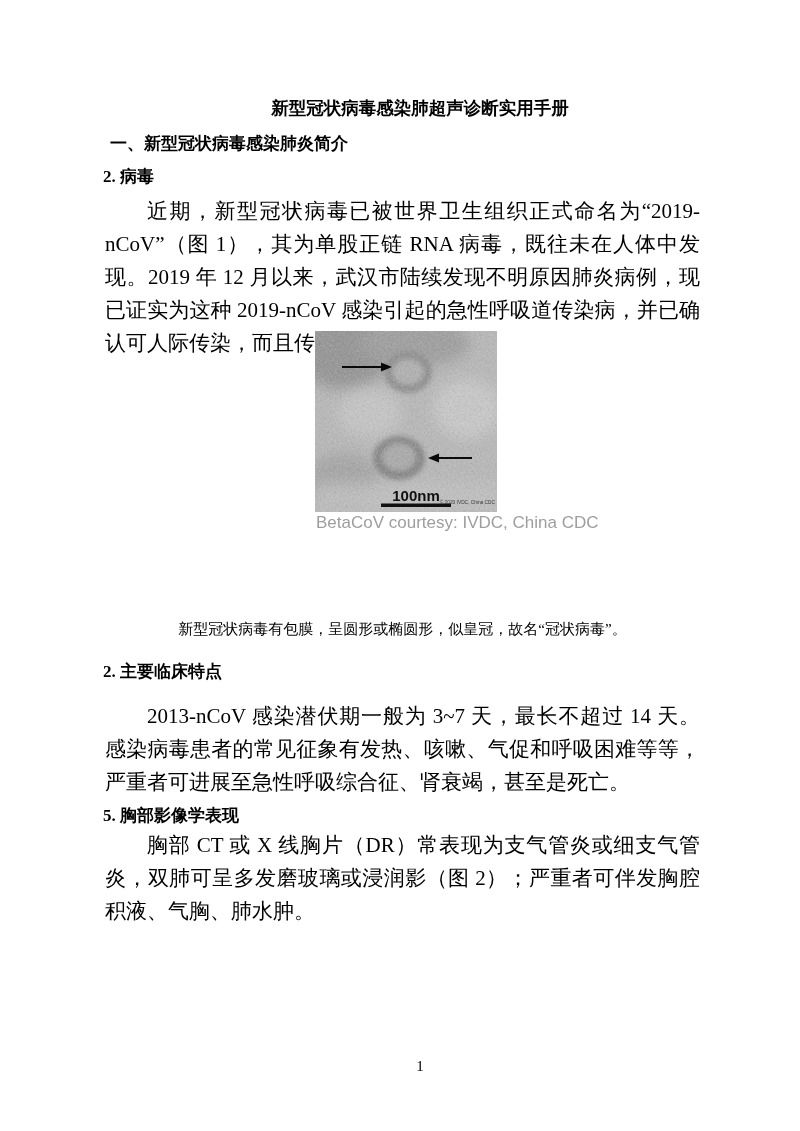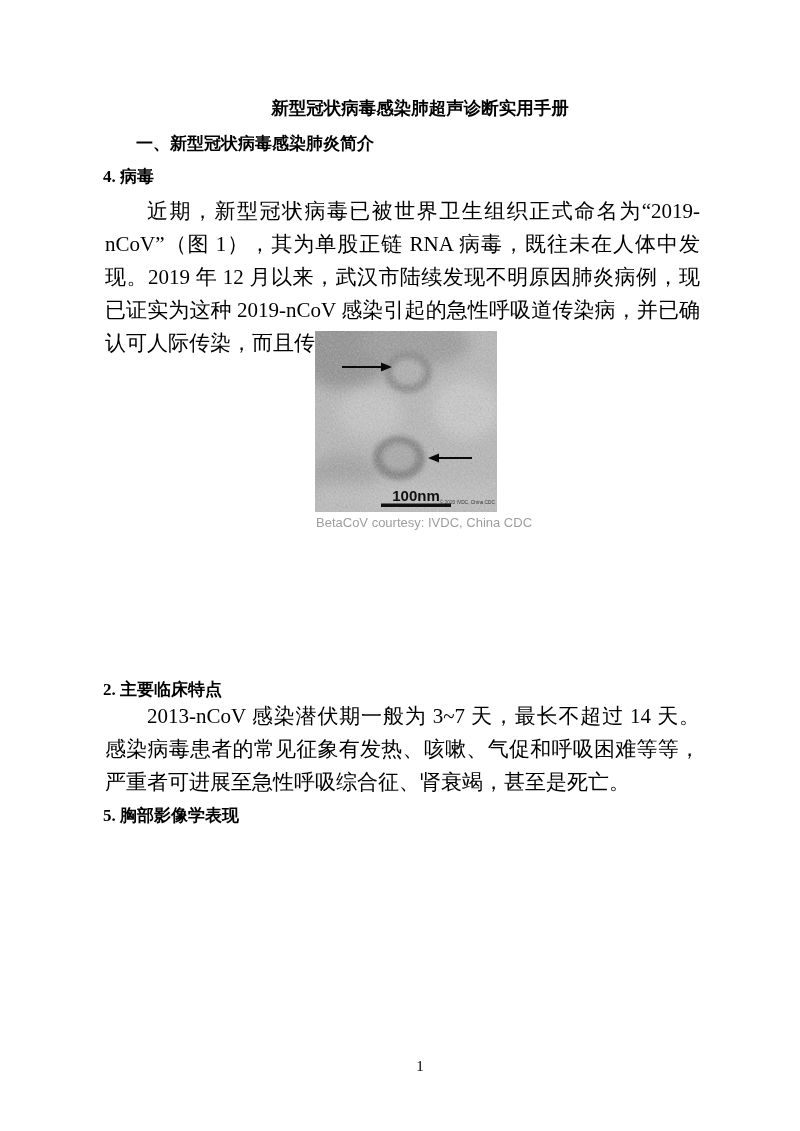--- a/index.html
+++ b/index.html
@@ -11,40 +11,40 @@
     color:#000;
     font-family:"Liberation Serif","DejaVu Serif",serif;
     overflow:hidden;
     padding-left:40px;
   }
   .doc-title{
     position:absolute;top:96px;left:0;width:100%;
     text-align:center;font-size:17.5px;font-weight:bold;line-height:24px;margin:0;
   }
   .h-section{position:absolute;font-size:17px;font-weight:bold;line-height:24px;}
-  #h-intro{top:132px;left:136px;}
+  #h-intro{top:132px;left:110px;}
   #h-virus{top:165px;left:103px;}
-  #h-clinical{top:678px;left:103px;}
+  #h-clinical{top:660px;left:103px;}
   #h-imaging{top:804px;left:103px;}
   .para{
     position:absolute;left:105px;width:595px;margin:0;
     font-size:21px;line-height:33px;
     text-align:justify;text-indent:2em;
   }
   #para-virus{top:195px;}
   #para-clinical{top:700px;}
   #para-imaging{top:829px;}
   .micrograph{
     position:absolute;left:315px;top:331px;width:144px;height:181px;
   }
   .micrograph svg{display:block;width:182px;height:181px;}
   .credit{
     position:absolute;left:316px;top:515px;
     font-family:"Liberation Sans","DejaVu Sans",sans-serif;
-    font-size:13px;line-height:16px;color:#9e9e9e;
+    font-size:17px;line-height:16px;color:#9e9e9e;
   }
   .cap{
     position:absolute;left:105px;width:595px;
     font-size:15px;line-height:33px;white-space:nowrap;
   }
   #cap-line1{top:547px;}
   #cap-line2{top:580px;padding-left:15px;}
   #cap-line3{top:613px;text-align:center;}
   .page-number{
     position:absolute;top:1056px;left:0;width:100%;
@@ -53,21 +53,21 @@
 </style>
 </head>
 <body>
 
 <div class="page">
 
   <h1 class="doc-title">新型冠状病毒感染肺超声诊断实用手册</h1>
 
   <div class="h-section" id="h-intro">一、新型冠状病毒感染肺炎简介</div>
 
-  <div class="h-section" id="h-virus">4. 病毒</div>
+  <div class="h-section" id="h-virus">2. 病毒</div>
 
   <p class="para" id="para-virus">近期，新型冠状病毒已被世界卫生组织正式命名为“2019-nCoV”（图 1），其为单股正链 RNA 病毒，既往未在人体中发现。2019 年 12 月以来，武汉市陆续发现不明原因肺炎病例，现已证实为这种 2019-nCoV 感染引起的急性呼吸道传染病，并已确认可人际传染，而且传染性强。</p>
 
   <div class="micrograph">
     <svg viewBox="0 0 182 181" xmlns="http://www.w3.org/2000/svg">
       <defs>
         <filter id="grain" x="0%" y="0%" width="100%" height="100%">
           <feTurbulence type="fractalNoise" baseFrequency="0.55" numOctaves="2" seed="8" stitchTiles="stitch"></feTurbulence>
           <feColorMatrix type="saturate" values="0"></feColorMatrix>
         </filter>
@@ -114,23 +114,25 @@
         <text x="101" y="170" text-anchor="middle" font-family="Liberation Sans, DejaVu Sans, sans-serif" font-size="15" font-weight="bold" fill="#101010">100nm</text>
         <rect x="66" y="172.5" width="70" height="3.5" fill="#101010"></rect>
       </g>
 
       <text x="180" y="173" text-anchor="end" font-family="Liberation Sans, DejaVu Sans, sans-serif" font-size="4.8" fill="#3a3a3a">© 2020 IVDC, China CDC</text>
     </svg>
   </div>
 
   <div class="credit">BetaCoV courtesy: IVDC, China CDC</div>
 
+  <div class="cap" id="cap-line3">新型冠状病毒有包膜，呈圆形或椭圆形，似皇冠，故名“冠状病毒”。</div>
 
   <div class="h-section" id="h-clinical">2. 主要临床特点</div>
 
   <p class="para" id="para-clinical">2013-nCoV 感染潜伏期一般为 3~7 天，最长不超过 14 天。感染病毒患者的常见征象有发热、咳嗽、气促和呼吸困难等等，严重者可进展至急性呼吸综合征、肾衰竭，甚至是死亡。</p>
 
   <div class="h-section" id="h-imaging">5. 胸部影像学表现</div>
 
+  <p class="para" id="para-imaging">胸部 CT 或 X 线胸片（DR）常表现为支气管炎或细支气管炎，双肺可呈多发磨玻璃或浸润影（图 2）；严重者可伴发胸腔积液、气胸、肺水肿。</p>
 
   <div class="page-number">1</div>
 
 </div>
 
 </body></html>

